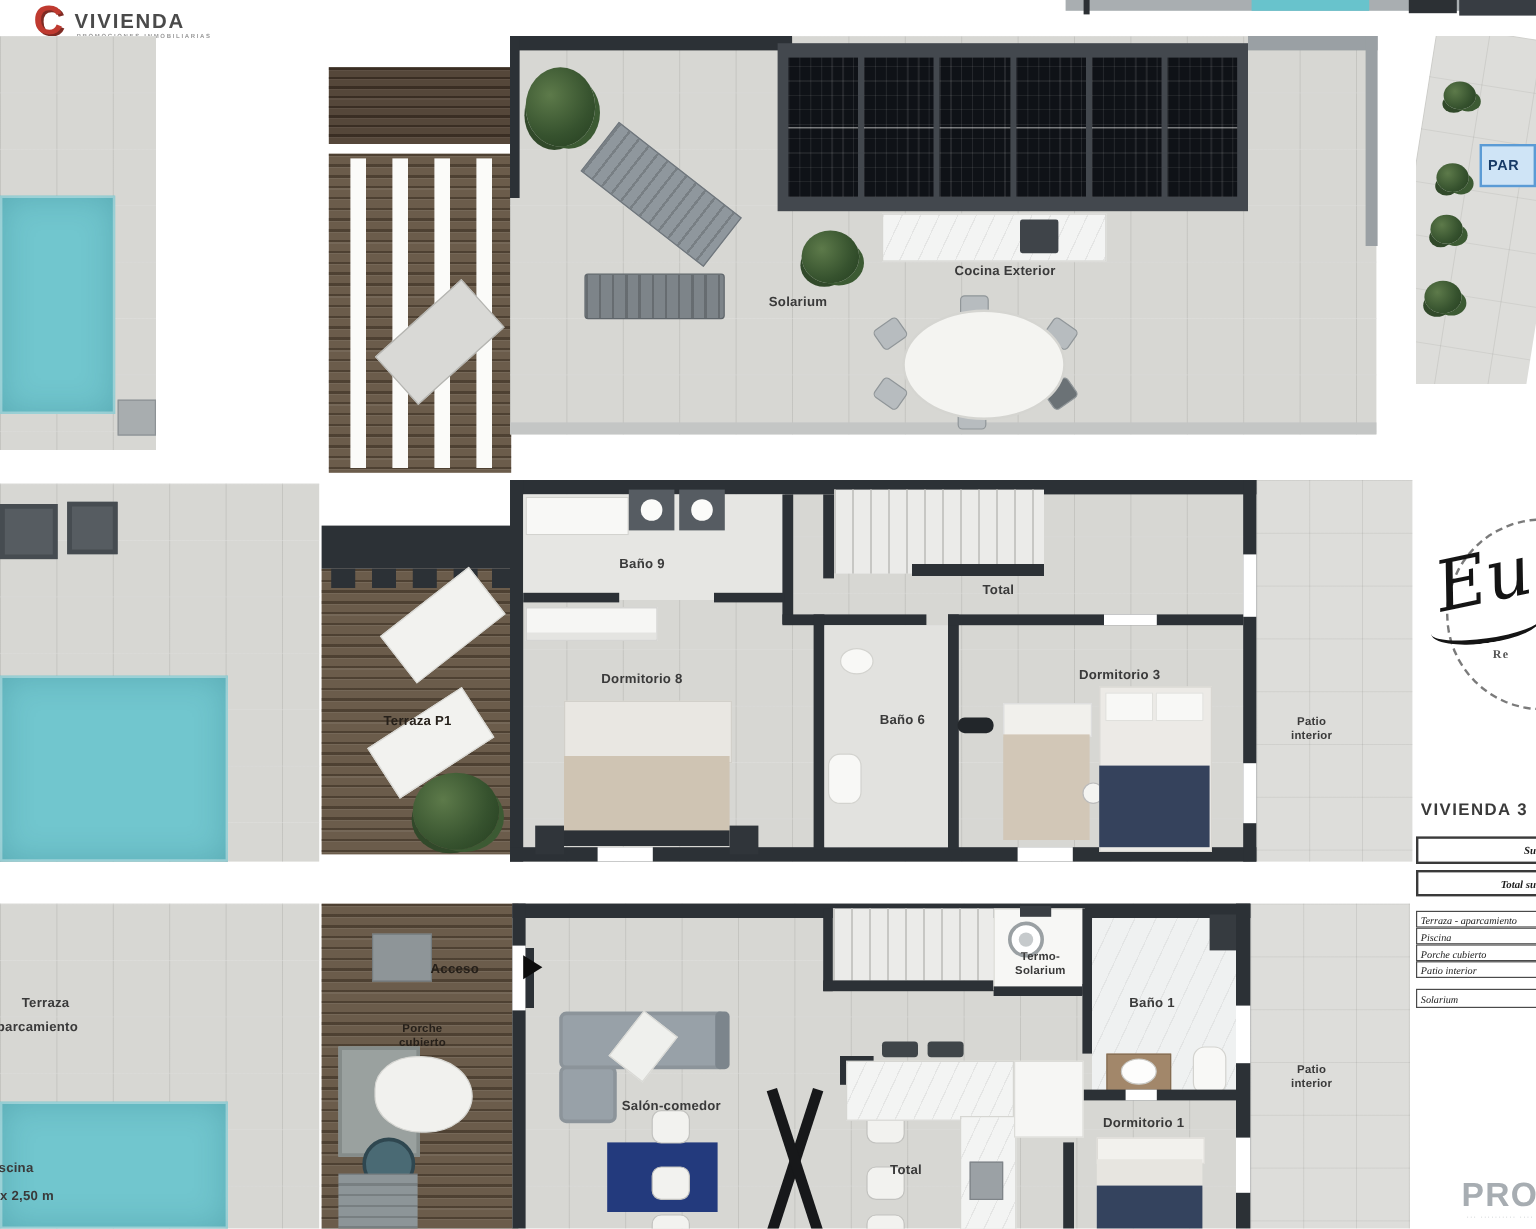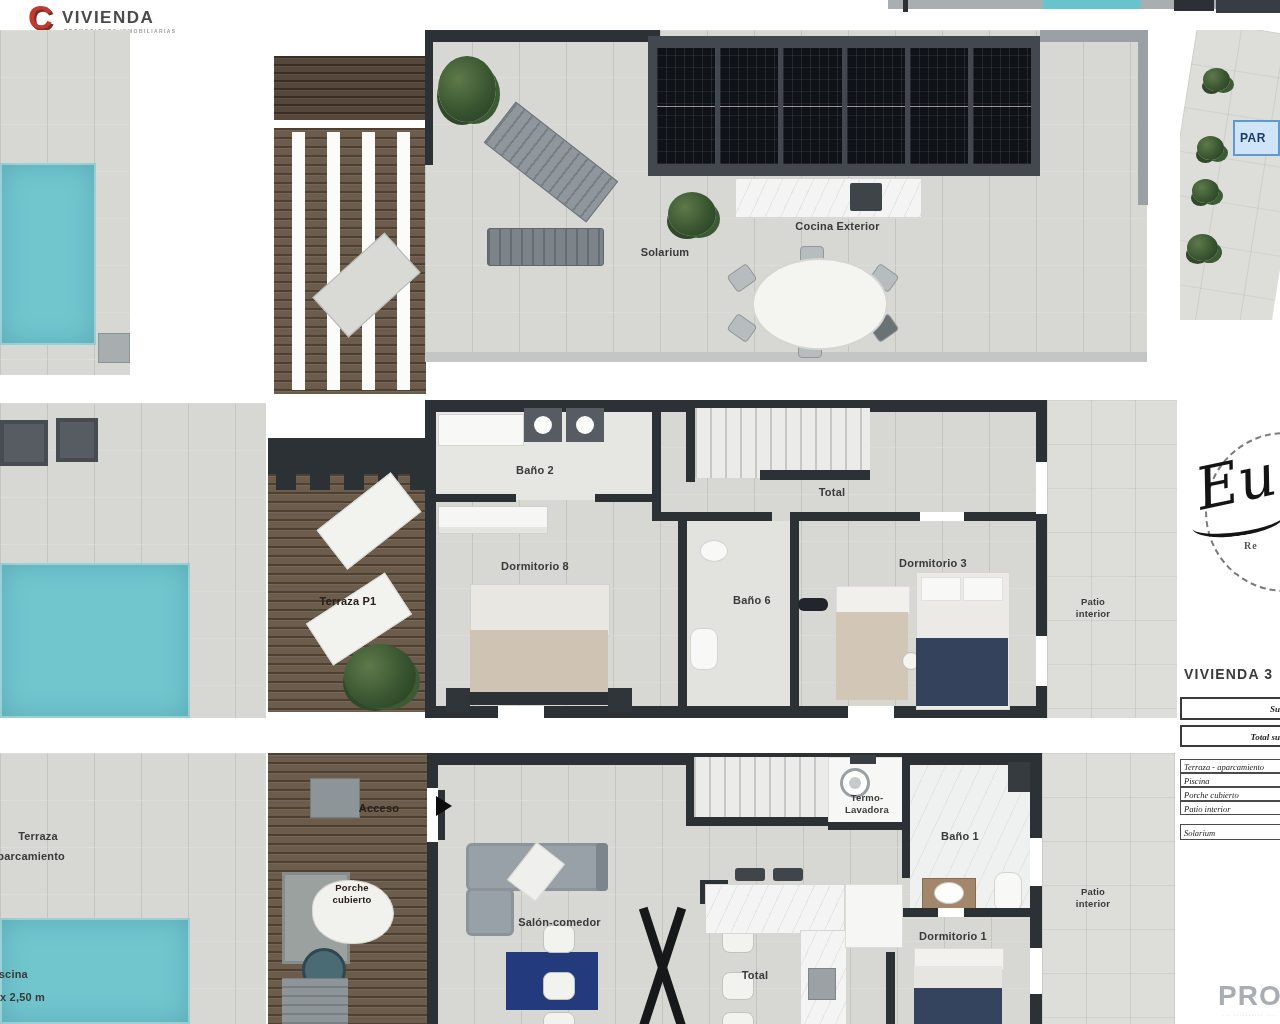--- a/index.html
+++ b/index.html
@@ -186,21 +186,21 @@
 
   <div class="abs" style="left:798px;top:598px;width:30px;height:13px;background:#22262a;border-radius:6px;"></div>
   <div class="abs" style="left:836px;top:586px;width:72px;height:26px;background:#f1f0ec;border:1px solid #ddd;"></div>
   <div class="abs" style="left:836px;top:612px;width:72px;height:88px;background:#d2c7b7;"></div>
   <div class="abs" style="left:902px;top:652px;width:16px;height:16px;background:#f4f4f1;border:1px solid #bbb;border-radius:50%;"></div>
   <div class="abs" style="left:916px;top:572px;width:92px;height:136px;background:#eceae6;border:1px solid #d8d6d1;"></div>
   <div class="abs" style="left:921px;top:577px;width:38px;height:22px;background:#f8f8f6;border:1px solid #e0e0dc;"></div>
   <div class="abs" style="left:963px;top:577px;width:38px;height:22px;background:#f8f8f6;border:1px solid #e0e0dc;"></div>
   <div class="abs" style="left:916px;top:638px;width:92px;height:68px;background:#35425c;"></div>
 
-  <div class="lbl" style="left:490px;top:464px;width:90px;">Baño 2</div>
+  <div class="lbl" style="left:490px;top:464px;width:90px;">Baño 9</div>
   <div class="lbl" style="left:485px;top:560px;width:100px;">Dormitorio 8</div>
   <div class="lbl" style="left:808px;top:486px;width:48px;">Total</div>
   <div class="lbl" style="left:726px;top:594px;width:52px;">Baño 6</div>
   <div class="lbl" style="left:883px;top:557px;width:100px;">Dormitorio 3</div>
   <div class="lbl lbl-wood" style="left:303px;top:595px;width:90px;">Terraza P1</div>
   <div class="lbl lbl-sm" style="left:1058px;top:596px;width:70px;">Patio
 interior</div>
 
   <div class="abs tile" style="left:0;top:753px;width:266px;height:271px;"></div>
   <div class="abs pool" style="left:0;top:918px;width:190px;height:106px;"></div>
@@ -269,26 +269,26 @@
 
   <div class="abs" style="left:914px;top:948px;width:88px;height:20px;background:#f2f1ed;border:1px solid #dedcd7;"></div>
   <div class="abs" style="left:914px;top:966px;width:88px;height:24px;background:#e7e5e0;"></div>
   <div class="abs" style="left:914px;top:988px;width:88px;height:36px;background:#34435e;"></div>
 
   <div class="abs" style="left:436px;top:796px;width:0;height:0;border-left:16px solid #0d0d0d;border-top:10px solid transparent;border-bottom:10px solid transparent;"></div>
 
   <div class="lbl lbl-wood" style="left:348px;top:802px;width:62px;">Acceso</div>
   <div class="lbl" style="left:6px;top:830px;width:64px;">Terraza</div>
   <div class="lbl" style="left:-22px;top:850px;width:100px;">aparcamiento</div>
-  <div class="lbl lbl-wood lbl-sm" style="left:316px;top:882px;width:72px;">Porche
+  <div class="lbl lbl-wood lbl-sm" style="left:316px;top:852px;width:72px;">Porche
 cubierto</div>
   <div class="lbl" style="left:502px;top:916px;width:115px;">Salón-comedor</div>
   <div class="lbl" style="left:726px;top:969px;width:58px;">Total</div>
   <div class="lbl lbl-sm" style="left:836px;top:792px;width:62px;">Termo-
-Lavadora</div>
+Solarium</div>
   <div class="lbl" style="left:933px;top:830px;width:54px;">Baño 1</div>
   <div class="lbl" style="left:908px;top:930px;width:90px;">Dormitorio 1</div>
   <div class="lbl lbl-sm" style="left:1058px;top:886px;width:70px;">Patio
 interior</div>
   <div class="lbl" style="left:-12px;top:968px;width:62px;text-align:left;">Piscina</div>
   <div class="lbl" style="left:0px;top:991px;width:70px;text-align:left;">x 2,50 m</div>
 
   <div class="abs" style="left:1205px;top:432px;width:160px;height:160px;border:2px dashed #7a7a7a;border-radius:50%;box-sizing:border-box;"></div>
   <div class="abs" style="left:1196px;top:448px;font:italic 58px 'DejaVu Serif',serif;color:#141414;transform:rotate(-12deg);">Eu</div>
   <div class="abs" style="left:1192px;top:508px;width:92px;height:24px;border-bottom:4px solid #141414;border-radius:0 0 100% 100%;transform:rotate(-8deg);"></div>

